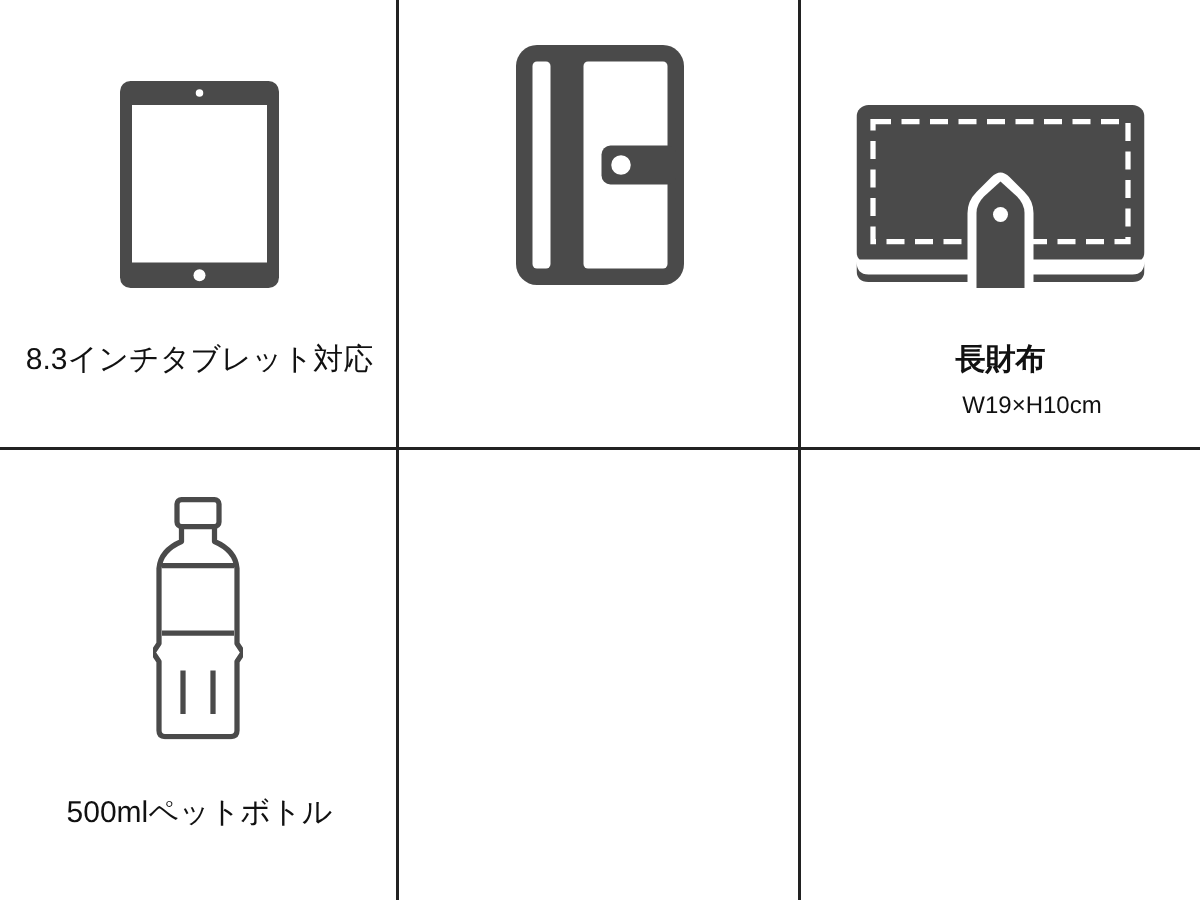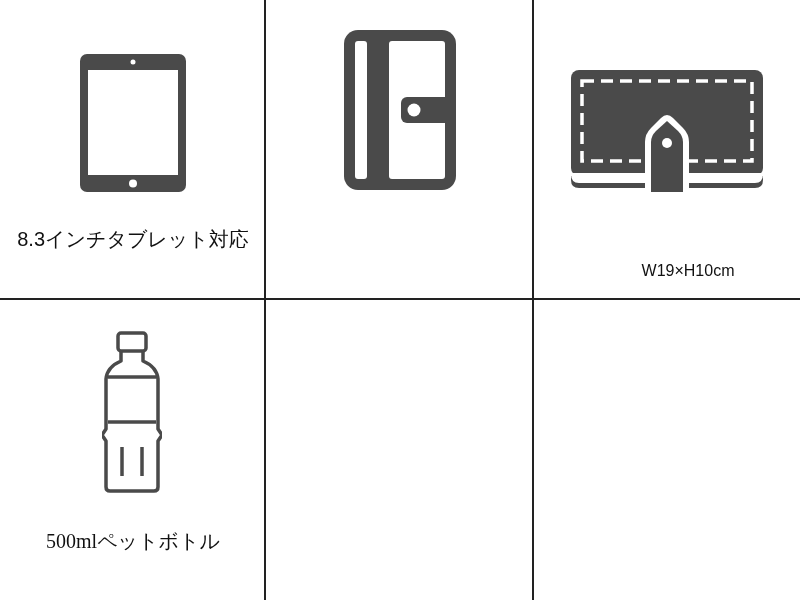--- a/index.html
+++ b/index.html
@@ -44,32 +44,33 @@
   <div class="cell" style="left:534px;top:0;">
     <svg class="icon" style="left:37px;top:70px;" width="192" height="122" viewBox="0 0 192 122">
       <rect x="0" y="0" width="192" height="106" rx="8" fill="#4a4a4a"></rect>
       <rect x="11" y="11" width="170" height="80" fill="none" stroke="#ffffff" stroke-width="3.5" stroke-dasharray="12 7"></rect>
       <path d="M0 104 Q0 113 8 113 L184 113 Q192 113 192 104 L192 110 Q192 118 184 118 L8 118 Q0 118 0 110 Z" fill="#4a4a4a"></path>
       <rect x="0" y="103" width="192" height="3" fill="#ffffff"></rect>
       <path d="M74 122 L74 72 Q74 64 80 58 L90 48 Q96 42 102 48 L112 58 Q118 64 118 72 L118 122 Z" fill="#ffffff"></path>
       <path d="M80 122 L80 72 Q80 66 85 61 L96 51 L107 61 Q112 66 112 72 L112 122 Z" fill="#4a4a4a"></path>
       <circle cx="96" cy="73" r="5" fill="#ffffff"></circle>
     </svg>
+    <div class="label" style="top:226px;font-weight:bold;">長財布</div>
     <div class="sublabel" style="top:262px;">W19×H10cm</div>
   </div>
 
   <div class="cell" style="left:0;top:301px;">
     <svg class="icon" style="left:102px;top:30px;" width="60" height="162" viewBox="0 0 60 162">
       <g fill="none" stroke="#4a4a4a" stroke-width="3.5" stroke-linejoin="round">
         <rect x="16" y="2" width="28" height="18" rx="3"></rect>
         <path d="M19 20 L19 30 Q5 36 4 48 L4 98 L0 104 L4 110 L4 156 Q4 160 8 160 L52 160 Q56 160 56 156 L56 110 L60 104 L56 98 L56 48 Q55 36 41 30 L41 20"></path>
         <line x1="6" y1="46" x2="54" y2="46"></line>
         <line x1="6" y1="91" x2="54" y2="91"></line>
         <line x1="20" y1="116" x2="20" y2="145"></line>
         <line x1="40" y1="116" x2="40" y2="145"></line>
       </g>
     </svg>
-    <div class="label" style="top:227px;font-family:Liberation Serif, serif;">500mlペットボトル</div>
+    <div class="label" style="top:227px;">500mlペットボトル</div>
   </div>
 
   <div class="cell" style="left:266px;top:301px;"></div>
   <div class="cell" style="left:534px;top:301px;"></div>
 </div>
 
 </body></html>

